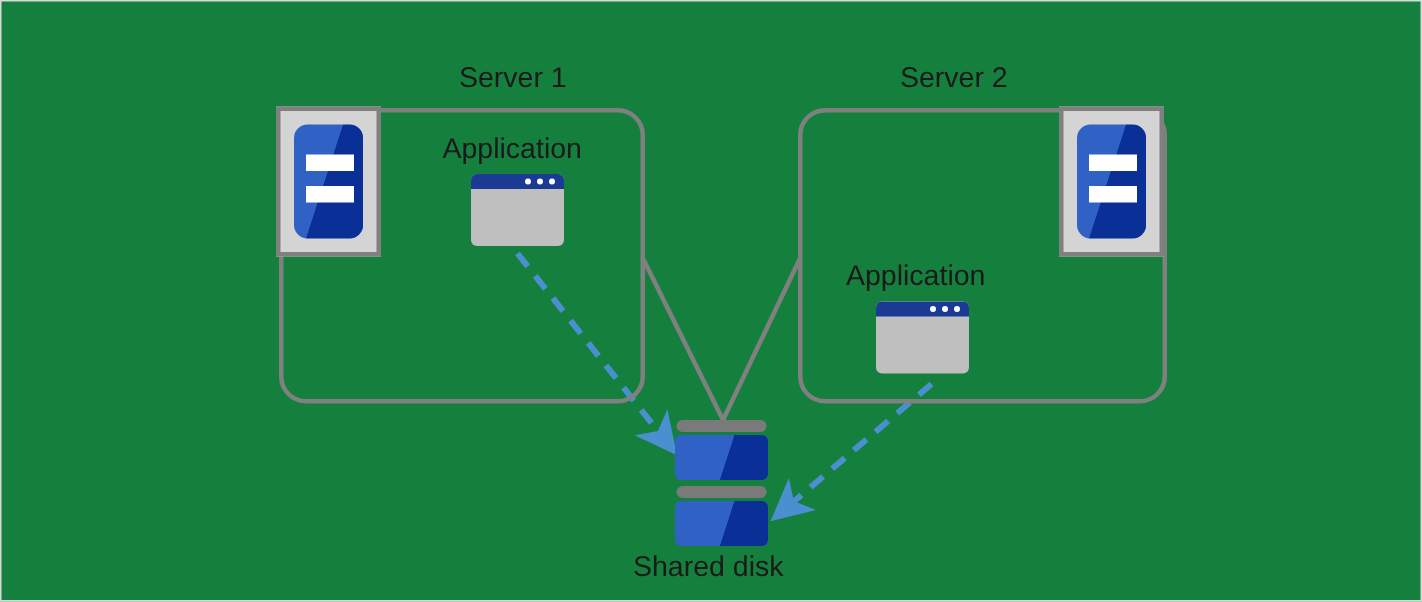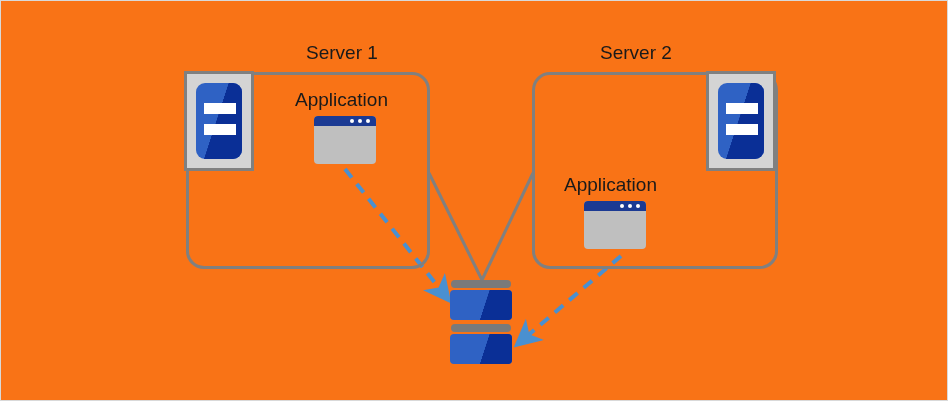--- a/index.html
+++ b/index.html
@@ -4,21 +4,21 @@
 <style>
   html, body {
     margin: 0;
     padding: 0;
     background: #ffffff;
   }
   #canvas {
     position: relative;
     width: 948px;
     height: 401px;
-    background: #f97316;
+    background: #15803d;
     border: 1px solid #d9d9d9;
     box-sizing: border-box;
     font-family: "Liberation Sans", sans-serif;
     overflow: hidden;
   }
   .svg-layer {
     position: absolute;
     left: 0;
     top: 0;
     width: 948px;
@@ -225,14 +225,15 @@
       </div>
     </div>
     <div class="disk-unit u2">
       <div class="disk-cap"></div>
       <div class="disk-body">
         <div class="disk-shade"></div>
       </div>
     </div>
   </div>
 
+  <div class="label" id="disk-label">Shared disk</div>
 
 </div>
 
 </body></html>

